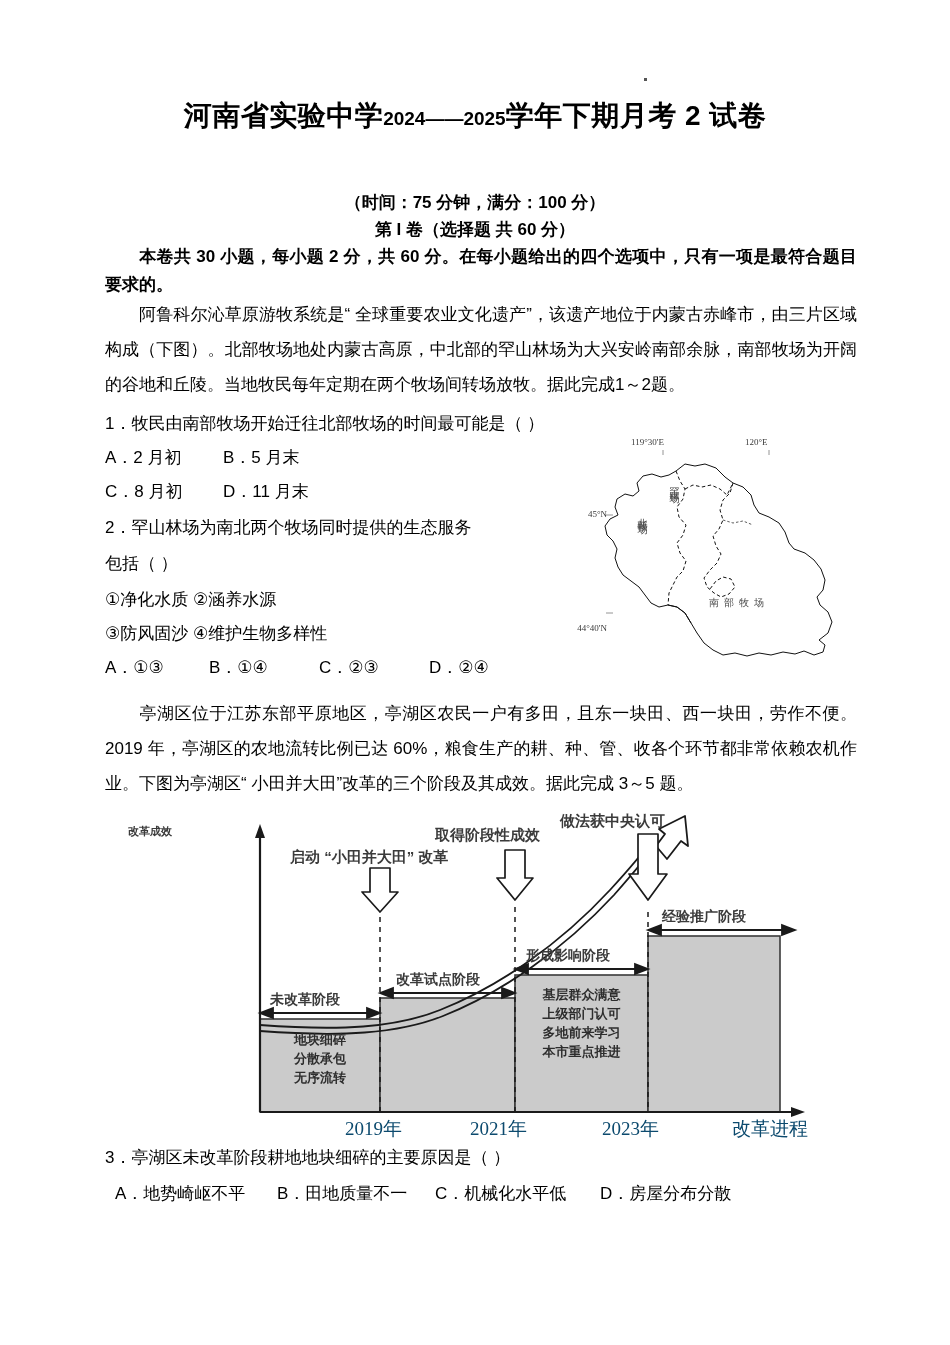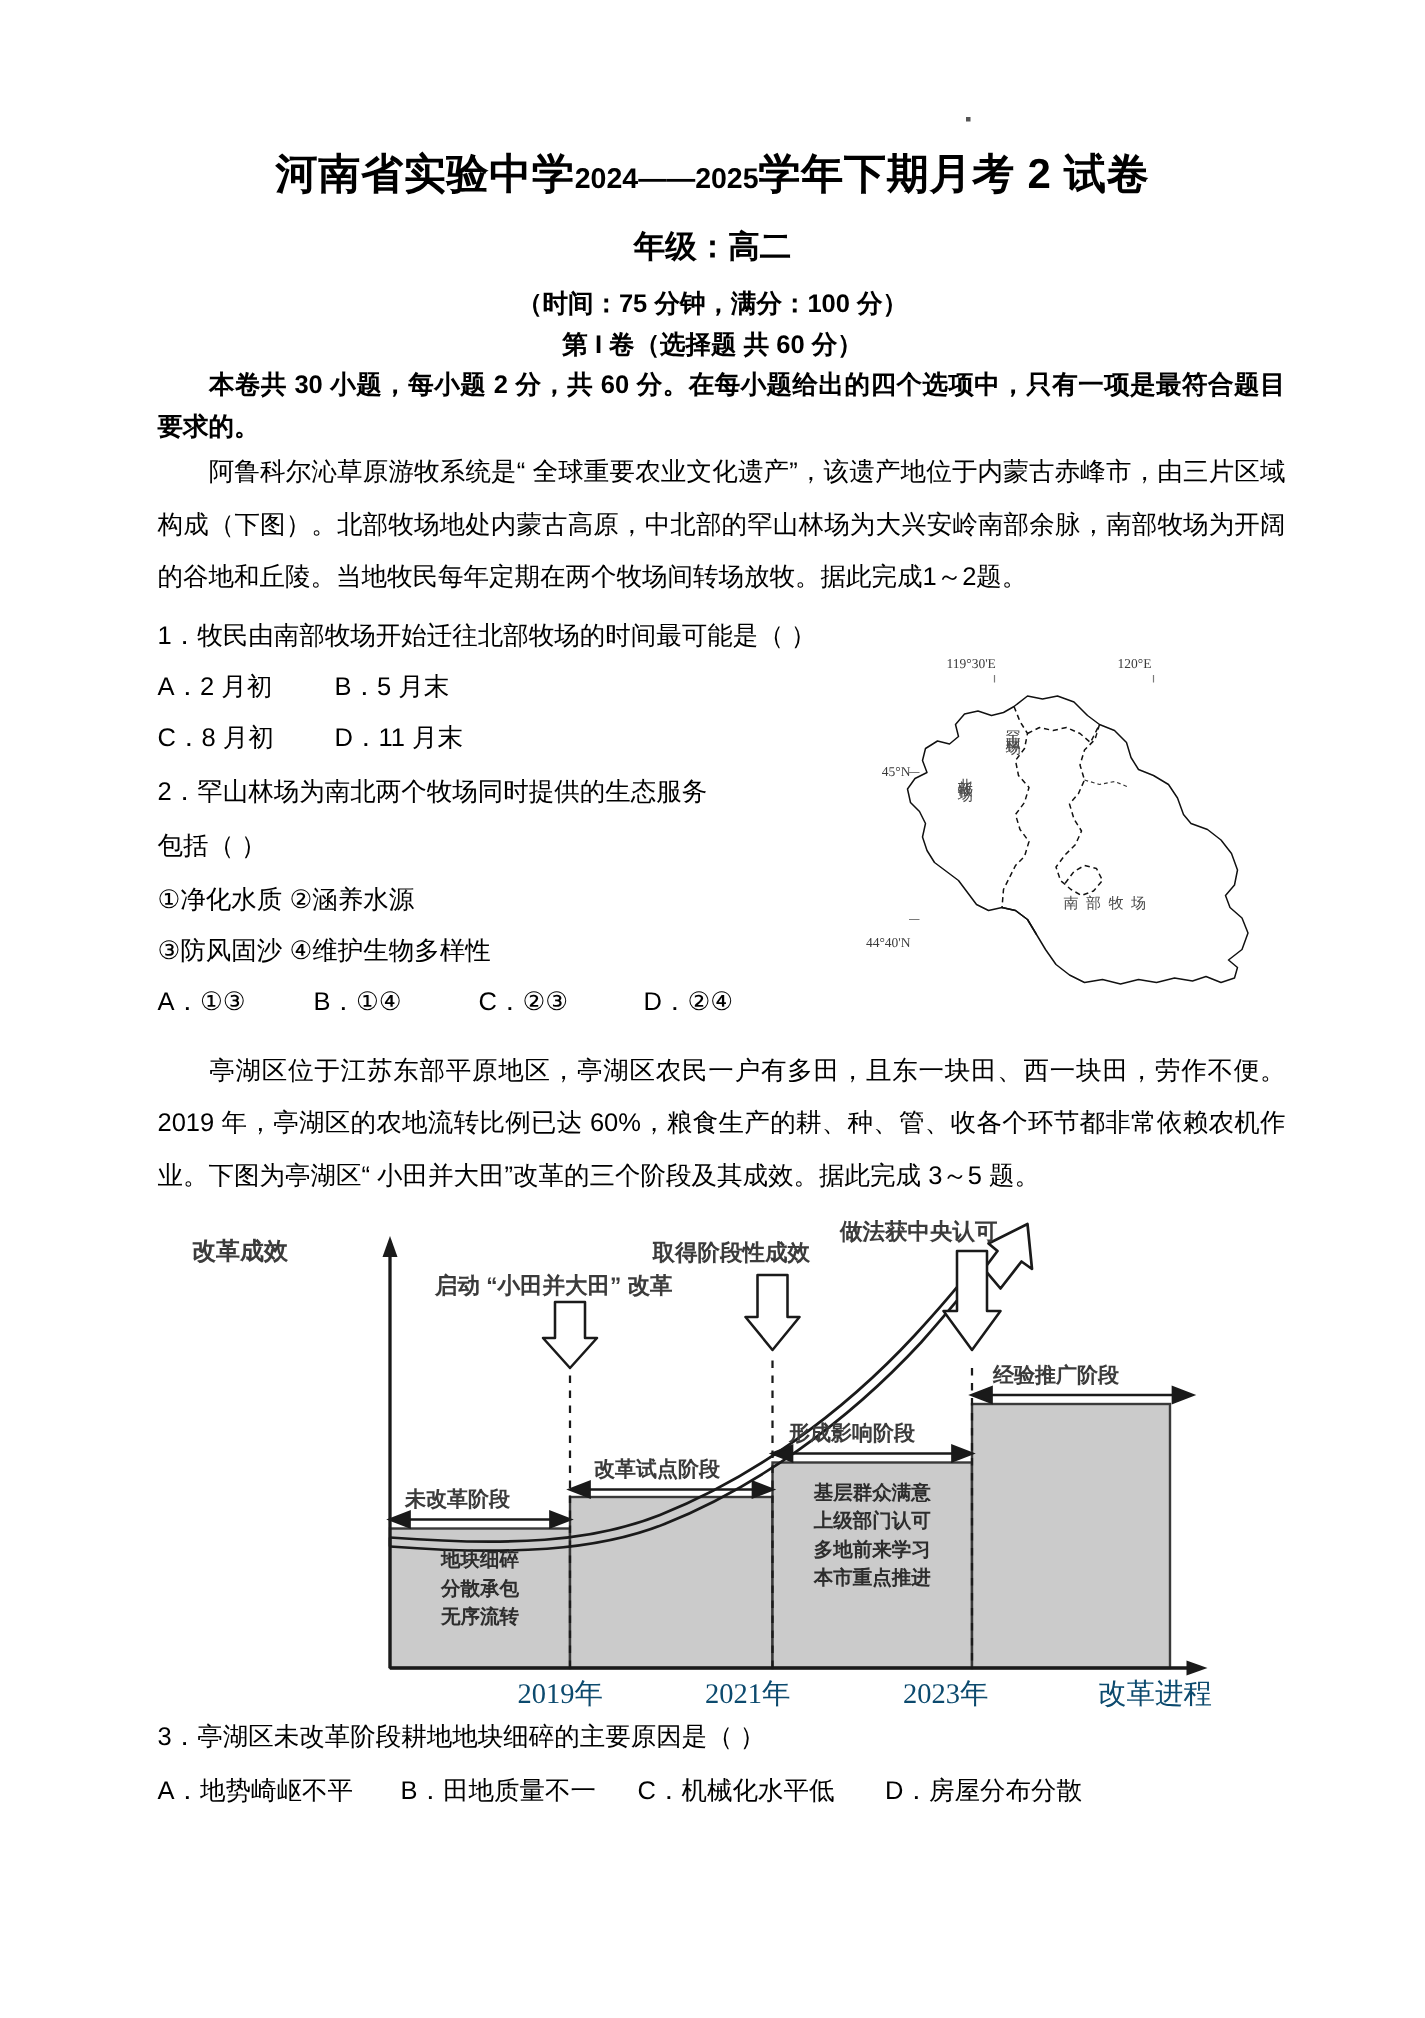--- a/index.html
+++ b/index.html
@@ -166,21 +166,20 @@
 <body>
 
 <div id="page">
 
   <div class="dot-mark"></div>
 
   <div class="doc-title">
     <span>河南省实验中学</span><span class="yr">2024——2025</span><span>学年下期月考</span> <span>2</span> <span>试卷</span>
   </div>
 
-  <div class="grade-line">年级：高二</div>
   <div class="meta-line meta-time">（时间：75 分钟，满分：100 分）</div>
   <div class="meta-line meta-part">第 I 卷（选择题  共 60 分）</div>
 
   <div class="para bold" style="top:243px;">
     <span class="indent"></span><span>本卷共 30 小题，每小题 2 分，共 60 分。在每小题给出的四个选项中，只有一项是最符合题目要求的。</span>
   </div>
 
   <div class="para loose" style="top:297px;">
     <span class="indent"></span><span>阿鲁科尔沁草原游牧系统是“ 全球重要农业文化遗产”，该遗产地位于内蒙古赤峰市，由三片区域构成（下图）。北部牧场地处内蒙古高原，中北部的罕山林场为大兴安岭南部余脉，南部牧场为开阔的谷地和丘陵。当地牧民每年定期在两个牧场间转场放牧。据此完成1～2题。</span>
   </div>
@@ -300,21 +299,21 @@
         <line x1="381" y1="157" x2="502" y2="157"></line>
         <polygon points="375,157 388,152 388,162" fill="#1a1a1a"></polygon>
         <polygon points="508,157 495,152 495,162" fill="#1a1a1a"></polygon>
 
         <line x1="514" y1="118" x2="648" y2="118"></line>
         <polygon points="508,118 521,113 521,123" fill="#1a1a1a"></polygon>
         <polygon points="655,118 642,113 642,123" fill="#1a1a1a"></polygon>
       </g>
     </svg>
 
-    <div class="dlabel" style="left:-12px; top:12px; font-size:16px;">改革成效</div>
+    <div class="dlabel" style="left:-12px; top:12px; font-size:11px;">改革成效</div>
     <div class="yearlab" style="left:592px; top:304px;">改革进程</div>
 
     <div class="dlabel" style="left:150px; top:36px; font-size:15px;">启动 “小田并大田” 改革</div>
     <div class="dlabel" style="left:295px; top:14px; font-size:15px;">取得阶段性成效</div>
     <div class="dlabel" style="left:420px; top:0px; font-size:15px;">做法获中央认可</div>
 
     <div class="dlabel" style="left:130px; top:179px; font-size:14px;">未改革阶段</div>
     <div class="dlabel" style="left:256px; top:159px; font-size:14px;">改革试点阶段</div>
     <div class="dlabel" style="left:386px; top:135px; font-size:14px;">形成影响阶段</div>
     <div class="dlabel" style="left:522px; top:96px; font-size:14px;">经验推广阶段</div>
@@ -331,16 +330,16 @@
       <div>本市重点推进</div>
     </div>
 
     <div class="yearlab" style="left:205px; top:304px;">2019年</div>
     <div class="yearlab" style="left:330px; top:304px;">2021年</div>
     <div class="yearlab" style="left:462px; top:304px;">2023年</div>
   </div>
 
   <div class="qline" style="left:105px; top:1146px;">3．亭湖区未改革阶段耕地地块细碎的主要原因是（ ）</div>
   <div class="opt-row" style="left:105px; top:1182px;">
-    <span class="o" style="width:162px;">A．地势崎岖不平</span><span class="o" style="width:158px;">B．田地质量不一</span><span class="o" style="width:165px;">C．机械化水平低</span><span class="o">D．房屋分布分散</span>
+    <span class="o" style="width:162px;margin-left:10px;">A．地势崎岖不平</span><span class="o" style="width:158px;">B．田地质量不一</span><span class="o" style="width:165px;">C．机械化水平低</span><span class="o">D．房屋分布分散</span>
   </div>
 
 </div>
 
 </body></html>

